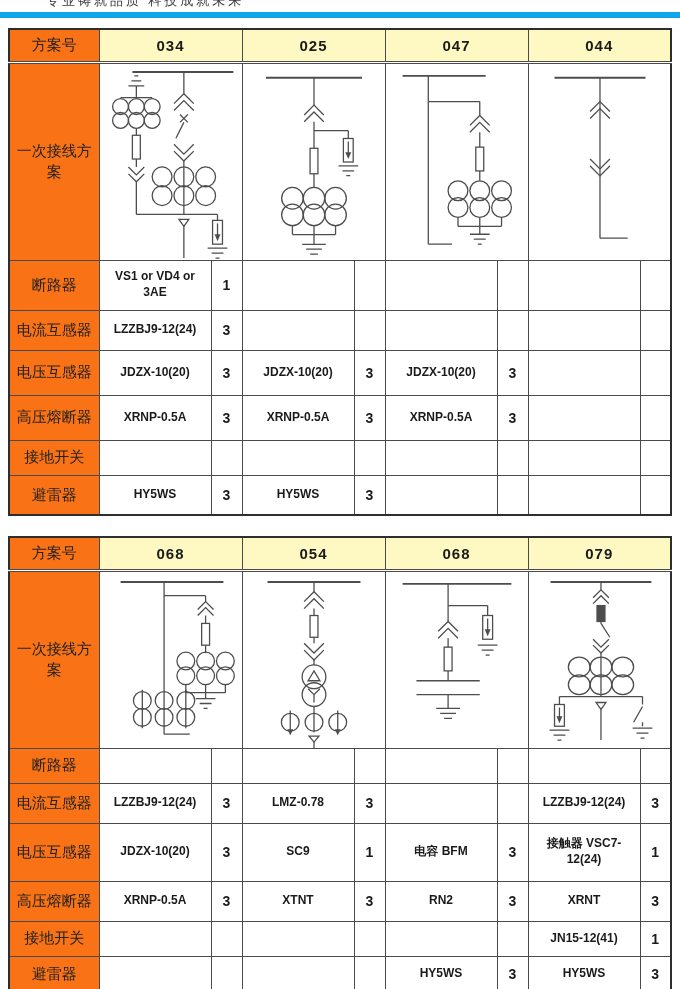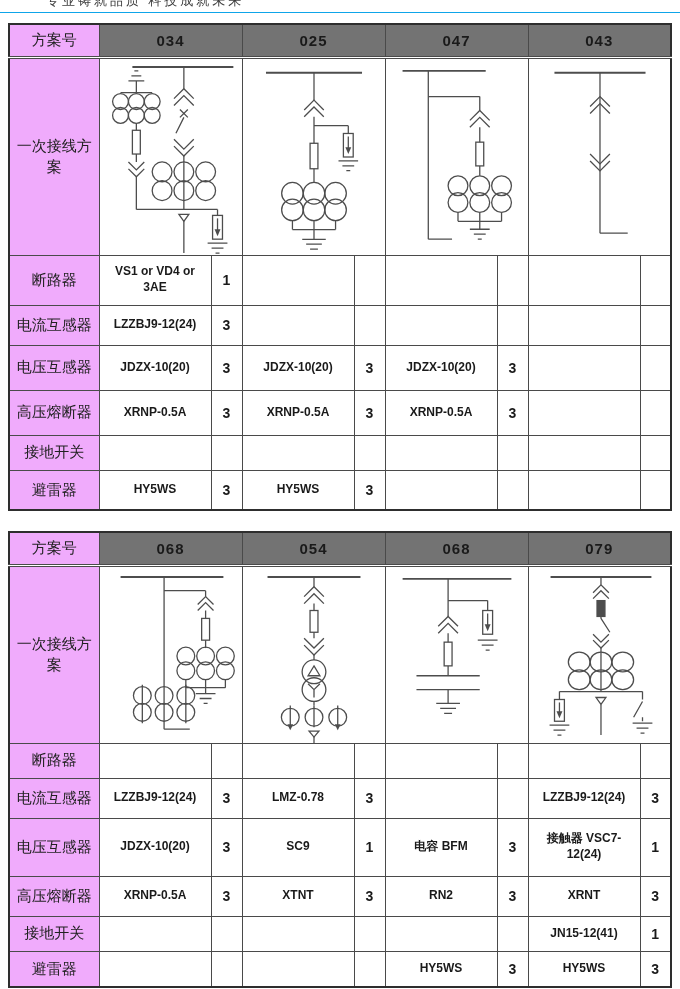--- a/index.html
+++ b/index.html
@@ -1,39 +1,39 @@
 <!DOCTYPE html>
 <html><head>
 <meta charset="utf-8">
 <style>
   html,body{margin:0;padding:0;}
   body{
     width:680px;height:989px;background:#ffffff;color:#1a1a1a;
     font-family:"Liberation Sans",sans-serif;overflow:hidden;
   }
-  .top-strip{height:12px;overflow:hidden;position:relative;border-bottom:1px solid #0ea5e9;}
+  .top-strip{height:12px;overflow:hidden;position:relative;border-bottom:6px solid #0ea5e9;}
   .top-strip .slogan{
     position:absolute;top:-8px;left:46px;font-size:13px;letter-spacing:3px;
     color:#3c3c3c;font-family:"Liberation Serif",serif;white-space:nowrap;
   }
   table.scheme{
     border-collapse:collapse;table-layout:fixed;width:662px;
     margin:10px 0 0 8px;border:2px solid #2e2e2e;
   }
   table.scheme + table.scheme{margin-top:20px;}
   td,th{
     border:1px solid #4a4a4a;padding:1px 3px;text-align:center;vertical-align:middle;
     overflow:hidden;font-weight:normal;
   }
   thead th{border-bottom:3px double #4a4a4a;}
   .label-cell{
-    background:#f0abfc;font-family:"Liberation Serif",serif;
+    background:#f97316;font-family:"Liberation Serif",serif;
     font-size:15px;color:#222;line-height:1.35;
   }
-  .scheme-th{font-size:15px;font-weight:600;letter-spacing:1px;background:#737373;}
+  .scheme-th{font-size:15px;font-weight:600;letter-spacing:1px;background:#fef9c3;}
   .model-cell{font-size:12px;font-weight:600;line-height:1.3;}
   .qty-cell{font-size:14px;font-weight:600;}
   .diagram-cell{padding:0;background:#fff;}
   .r-head{height:33px}.r-diag1{height:198px}.r-diag2{height:178px}
   .r-50{height:50px}.r-45{height:45px}.r-40{height:40px}.r-35{height:35px}
   .r-58{height:58px}.r-36{height:36px}
   svg.diag{display:block;margin:0 auto;}
   svg.diag path,svg.diag circle,svg.diag ellipse,svg.diag rect{
     fill:none;stroke:#4d4d4d;stroke-width:1.3;stroke-linecap:butt;
   }
@@ -59,21 +59,21 @@
     <col style="width:31px">
       <col style="width:112px">
       <col style="width:31px">
   </colgroup>
   <thead>
     <tr class="r-head">
       <th class="label-cell">方案号</th>
       <th class="scheme-th" colspan="2">034</th>
       <th class="scheme-th" colspan="2">025</th>
       <th class="scheme-th" colspan="2">047</th>
-      <th class="scheme-th" colspan="2">043</th>
+      <th class="scheme-th" colspan="2">044</th>
     </tr>
   </thead>
   <tbody>
     <tr class="r-diag1">
       <td class="label-cell">一次接线方案</td>
       <td class="diagram-cell" colspan="2">
         <svg class="diag" width="140" height="196" viewBox="0 0 138 198">
           <g>
               <path class="bus" d="M30 8 H132"></path>
             </g>

